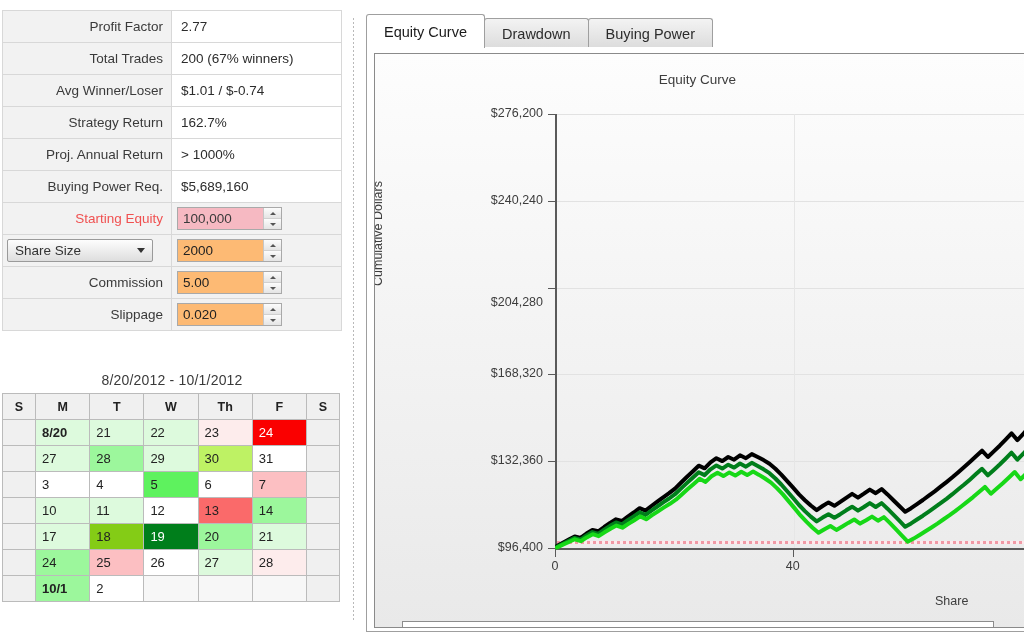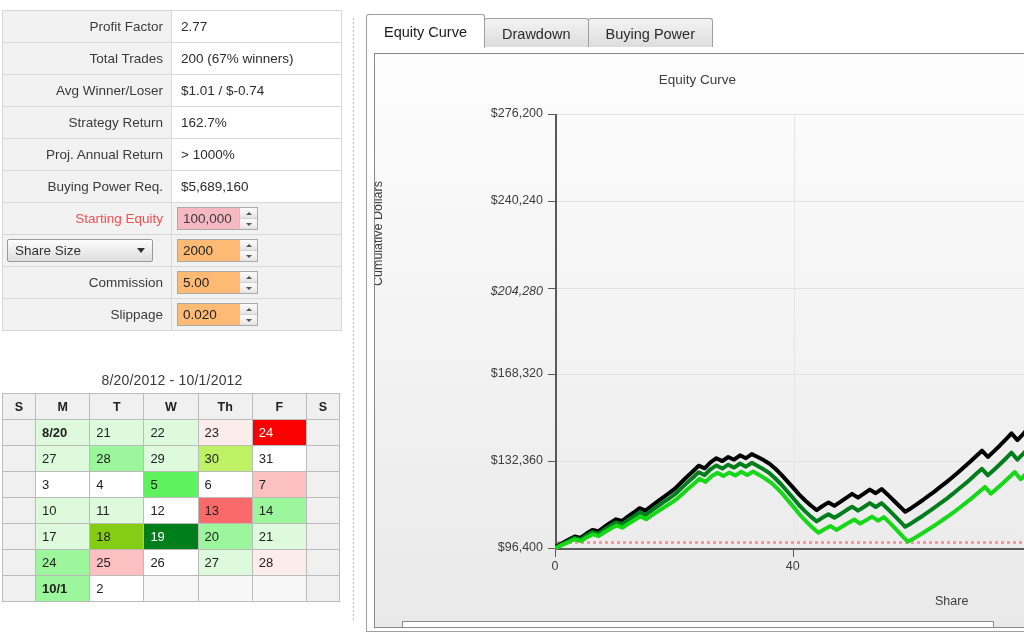--- a/index.html
+++ b/index.html
@@ -45,21 +45,21 @@
     background:#f2f2f2;
     padding:0 0 0 5px;
   }
   .stats-table td.ctl{
     background:#f2f2f2;padding:0 4px;
   }
 
   
   .spin{
     display:inline-flex;align-items:stretch;
-    height:23px;width:81px;
+    height:23px;width:105px;
     border:1px solid #a9a9a9;background:#fff;
     box-sizing:border-box;
     text-align:center;
   }
   .spin .sv{
     flex:1;display:flex;align-items:center;
     padding-left:5px;font-size:13.5px;color:#222;
     background:#fdba74;
   }
   .spin.pink .sv{background:#f6b9c2;color:#3a3a3a;}
@@ -418,21 +418,21 @@
         <div id="xaxis-line"></div>
         <div id="refline"></div>
         <div id="axes-decor">
             <div class="ytick" style="top: 494px;"></div>
             <div class="ylabel" style="top: 486px; left: 28px; right: auto;">$96,400</div>
             <div class="ytick" style="top: 407.2px;"></div>
             <div class="ylabel" style="top: 399.2px; left: 28px; right: auto;">$132,360</div>
             <div class="ytick" style="top: 320.4px;"></div>
             <div class="ylabel" style="top: 312.4px; left: 28px; right: auto;">$168,320</div>
             <div class="ytick" style="top: 233.6px;"></div>
-            <div class="ylabel" style="top: 230px; left: 28px; right: auto; font-style: italic;">$204,280</div>
+            <div class="ylabel" style="top: 241px; left: 28px; right: auto;">$204,280</div>
             <div class="ytick" style="top: 146.8px;"></div>
             <div class="ylabel" style="top: 138.8px; left: 28px; right: auto;">$240,240</div>
             <div class="ytick" style="top: 60px;"></div>
             <div class="ylabel" style="top: 52px; left: 28px; right: auto;">$276,200</div>
             <div class="xtick" style="left: 180px;"></div>
             <div class="xlabel" style="left: 150px;">0</div>
             <div class="xtick" style="left: 417.746px;"></div>
             <div class="xlabel" style="left: 387.746px;">40</div>
             <div class="xlabel" style="left: 625.493px;">80</div>
           </div>

